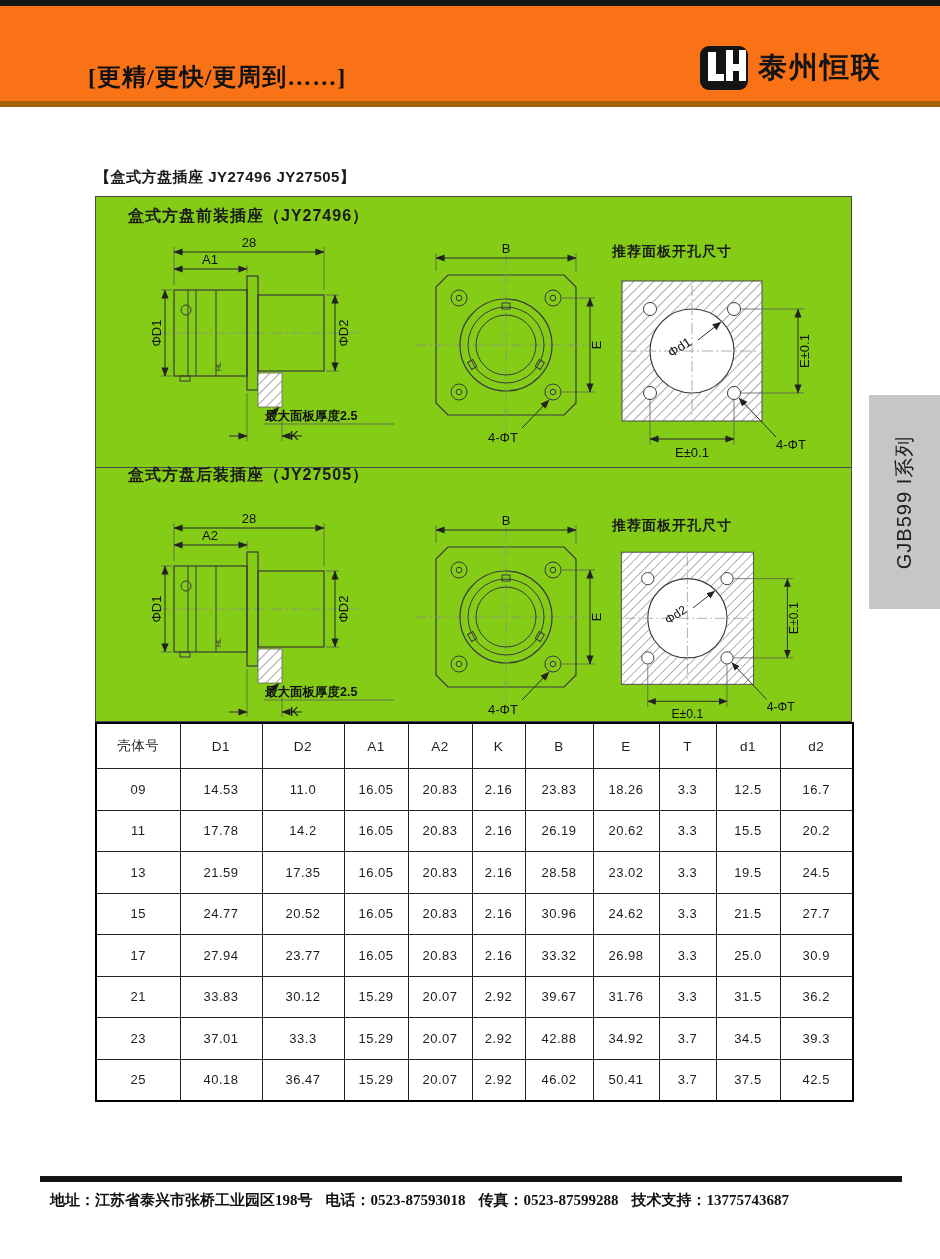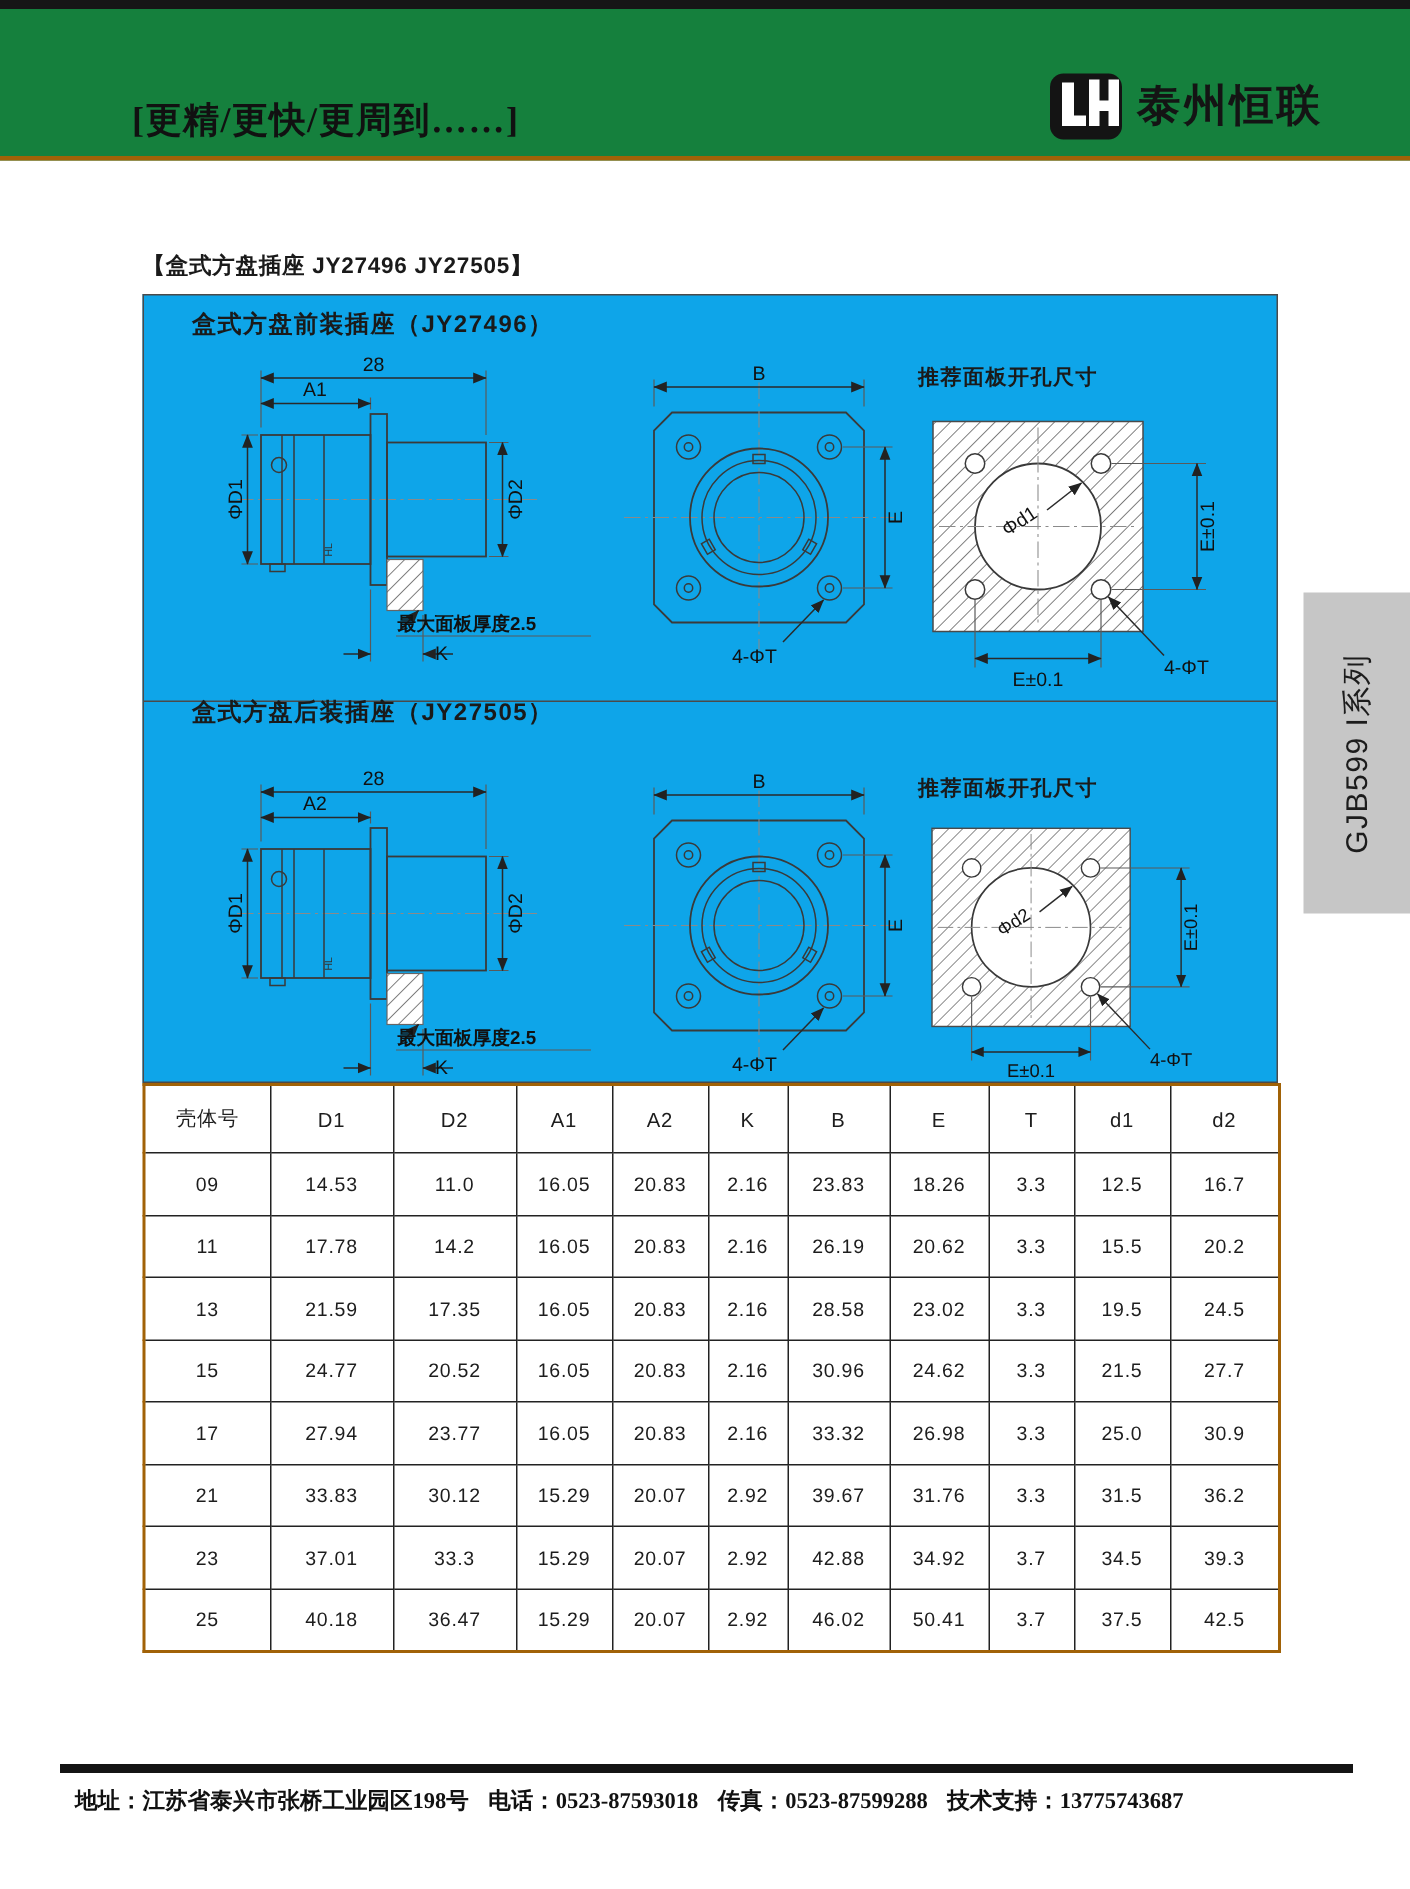--- a/index.html
+++ b/index.html
@@ -2,31 +2,31 @@
 <html><head>
 <meta charset="utf-8">
 <style>
   html,body{margin:0;padding:0;}
   body{
     width:940px;height:1259px;position:relative;background:#fff;
     font-family:"Liberation Sans",sans-serif;color:#1a1a1a;overflow:hidden;
   }
   
   .top-strip{position:absolute;top:0;left:0;width:940px;height:6px;background:#161616;}
-  .header{position:absolute;top:6px;left:0;width:940px;height:101px;background:#15803d;
-          border-bottom:3px solid #a16207;box-sizing:border-box;text-decoration:underline;}
+  .header{position:absolute;top:6px;left:0;width:940px;height:101px;background:#f97316;
+          border-bottom:6px solid #a16207;box-sizing:border-box;text-decoration:underline;}
   .slogan{position:absolute;left:88px;bottom:8px;font-family:"Liberation Serif",serif;
           font-weight:bold;font-size:24px;letter-spacing:1px;color:#111;}
   .logo{position:absolute;right:58px;bottom:10px;display:flex;align-items:center;gap:9px;}
   .brand{font-size:29px;font-weight:900;letter-spacing:2px;color:#141414;}
   
   .doc-title{position:absolute;left:95px;top:168px;font-size:15px;font-weight:bold;letter-spacing:0.5px;}
   
   .draw-box{position:absolute;left:95px;top:196px;width:757px;height:526px;
-            border:1px solid #4a4a4a;box-sizing:border-box;background:#0ea5e9;}
+            border:1px solid #4a4a4a;box-sizing:border-box;background:#84cc16;}
   .divider{position:absolute;left:0;top:270px;width:100%;height:0;border-top:1px solid #4a4a4a;}
   .sec-heading{position:absolute;left:32px;font-size:16px;font-weight:bold;letter-spacing:1px;}
   .h1{top:9px;} .h2{top:268px;}
   .abs{position:absolute;}
   .cut-title{position:absolute;font-size:14px;font-weight:bold;letter-spacing:1px;}
   
   .o{fill:none;stroke:#3a3a3a;stroke-width:1.2;}
   .ol{fill:none;stroke:#3a3a3a;stroke-width:1;}
   .ext{stroke:#5a5a5a;stroke-width:0.8;}
   .dim{stroke:#2a2a2a;stroke-width:1;marker-start:url(#mArr);marker-end:url(#mArr);}
@@ -34,21 +34,21 @@
   .cl{stroke:#8a8a8a;stroke-width:0.7;stroke-dasharray:11 3 2 3;fill:none;}
   .dt{font-family:"Liberation Sans",sans-serif;font-size:13px;fill:#111;}
   .dn{font-family:"Liberation Sans",sans-serif;font-size:12.5px;font-weight:bold;fill:#111;}
   .tiny{font-family:"Liberation Sans",sans-serif;font-size:7px;fill:#333;}
   
   .side-tab{position:absolute;left:869px;top:395px;width:71px;height:214px;background:#c6c6c6;
             display:flex;align-items:center;justify-content:center;}
   .side-tab span{transform:rotate(-90deg);white-space:nowrap;font-size:20px;color:#1c1c1c;letter-spacing:1px;}
   
   .spec-table{position:absolute;left:95px;top:722px;width:757px;border-collapse:collapse;
-              table-layout:fixed;border:2px solid #a16207;}
+              table-layout:fixed;border:2px solid #000000;}
   .spec-table th,.spec-table td{border:1px solid #222;text-align:center;vertical-align:middle;
               font-size:13px;color:#1d1d1d;letter-spacing:0.5px;padding:0;}
   .spec-table th{height:44px;font-weight:normal;font-size:13.5px;}
   .spec-table td{height:40.5px;}
   
   .foot-line{position:absolute;left:40px;top:1176px;width:862px;height:6px;background:#141414;}
   .footer{position:absolute;left:50px;top:1191px;width:860px;display:flex;gap:13px;
           font-family:"Liberation Serif",serif;font-weight:bold;font-size:15px;color:#111;white-space:nowrap;}
 </style>
 </head>

